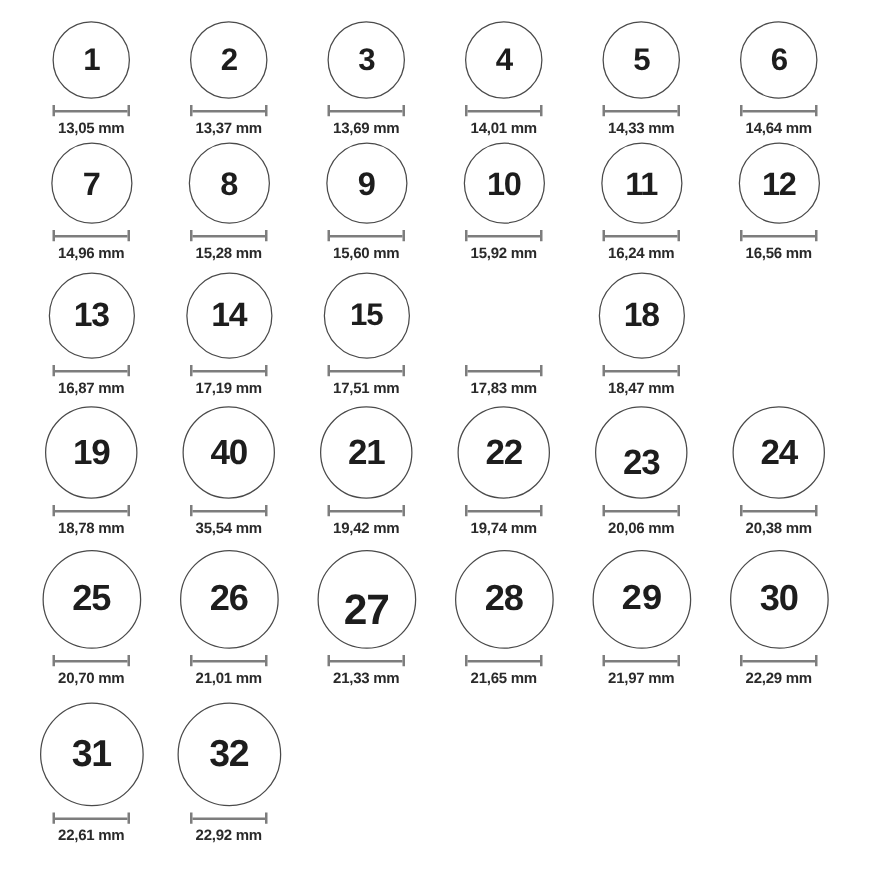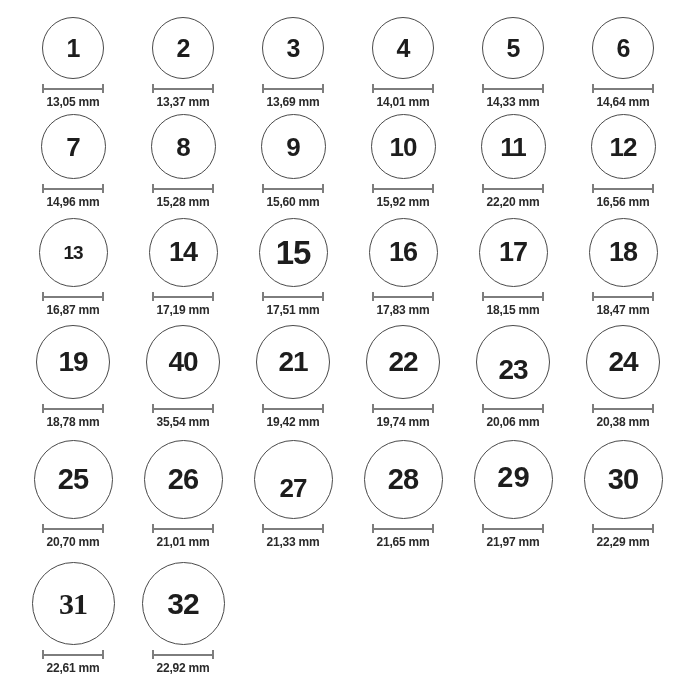--- a/index.html
+++ b/index.html
@@ -156,71 +156,61 @@
     </div>
     <div class="ruler"></div>
     <div class="label">15,92 mm</div>
   </div>
 
   <div class="cell">
     <div class="circle" style="width: 65px; height: 65px;">
       <span class="num" style="font-size: 26px;">11</span>
     </div>
     <div class="ruler"></div>
-    <div class="label">22,20 mm</div>
+    <div class="label">16,24 mm</div>
   </div>
 
   <div class="cell">
     <div class="circle" style="width: 65px; height: 65px;">
       <span class="num" style="font-size: 26px;">12</span>
     </div>
     <div class="ruler"></div>
     <div class="label">16,56 mm</div>
   </div>
 </div>
     <div class="row" style="height: 108px;">
   <div class="cell">
     <div class="circle" style="width: 69px; height: 69px;">
-      <span class="num" style="font-size: 19px;">13</span>
+      <span class="num" style="font-size: 27px;">13</span>
     </div>
     <div class="ruler"></div>
     <div class="label">16,87 mm</div>
   </div>
 
   <div class="cell">
     <div class="circle" style="width: 69px; height: 69px;">
       <span class="num" style="font-size: 27px;">14</span>
     </div>
     <div class="ruler"></div>
     <div class="label">17,19 mm</div>
   </div>
 
   <div class="cell">
     <div class="circle" style="width: 69px; height: 69px;">
-      <span class="num" style="font-size: 33px;">15</span>
+      <span class="num" style="font-size: 25px;">15</span>
     </div>
     <div class="ruler"></div>
     <div class="label">17,51 mm</div>
   </div>
 
   <div class="cell">
-    <div class="circle" style="width: 69px; height: 69px;">
-      <span class="num" style="font-size: 27px;">16</span>
-    </div>
     <div class="ruler"></div>
     <div class="label">17,83 mm</div>
   </div>
 
-  <div class="cell">
-    <div class="circle" style="width: 69px; height: 69px;">
-      <span class="num" style="font-size: 27px;">17</span>
-    </div>
-    <div class="ruler"></div>
-    <div class="label">18,15 mm</div>
-  </div>
 
   <div class="cell">
     <div class="circle" style="width: 69px; height: 69px;">
       <span class="num" style="font-size: 27px;">18</span>
     </div>
     <div class="ruler"></div>
     <div class="label">18,47 mm</div>
   </div>
 </div>
     <div class="row" style="height: 112px;">
@@ -284,21 +274,21 @@
   <div class="cell">
     <div class="circle" style="width: 79px; height: 79px;">
       <span class="num" style="font-size: 29px;">26</span>
     </div>
     <div class="ruler"></div>
     <div class="label">21,01 mm</div>
   </div>
 
   <div class="cell">
     <div class="circle" style="width: 79px; height: 79px;">
-      <span class="num" style="font-size: 26px; margin-top: 16px;">27</span>
+      <span class="num" style="font-size: 34px; margin-top: 16px;">27</span>
     </div>
     <div class="ruler"></div>
     <div class="label">21,33 mm</div>
   </div>
 
   <div class="cell">
     <div class="circle" style="width: 79px; height: 79px; justify-content: center;">
       <span class="num" style="font-size: 29px;">28</span>
     </div>
     <div class="ruler"></div>
@@ -316,21 +306,21 @@
   <div class="cell">
     <div class="circle" style="width: 79px; height: 79px;">
       <span class="num" style="font-size: 29px;">30</span>
     </div>
     <div class="ruler"></div>
     <div class="label">22,29 mm</div>
   </div>
 </div>
     <div class="row" style="height: 126px;">
   <div class="cell">
-    <div class="circle" style="width: 83px; height: 83px; font-family: Liberation Serif, serif;">
+    <div class="circle" style="width: 83px; height: 83px;">
       <span class="num" style="font-size: 30px;">31</span>
     </div>
     <div class="ruler"></div>
     <div class="label">22,61 mm</div>
   </div>
 
   <div class="cell">
     <div class="circle" style="width: 83px; height: 83px;">
       <span class="num" style="font-size: 30px;">32</span>
     </div>

